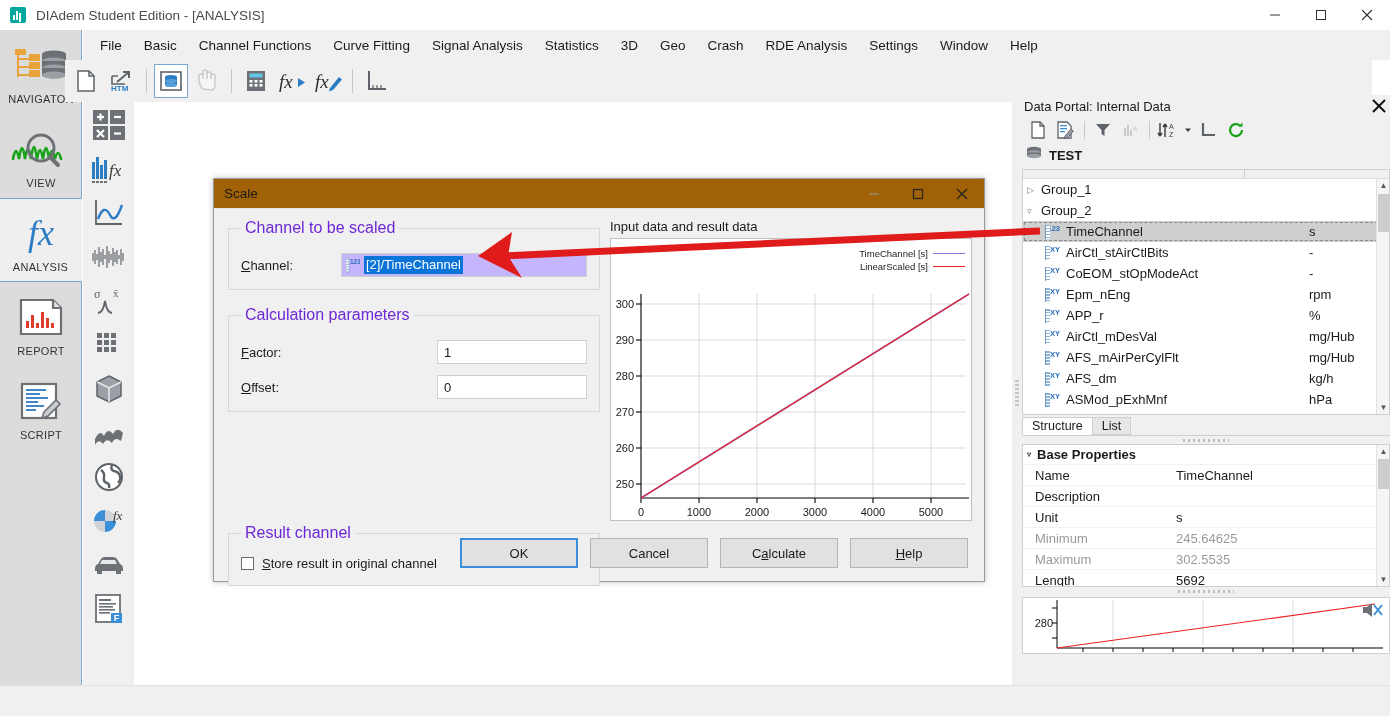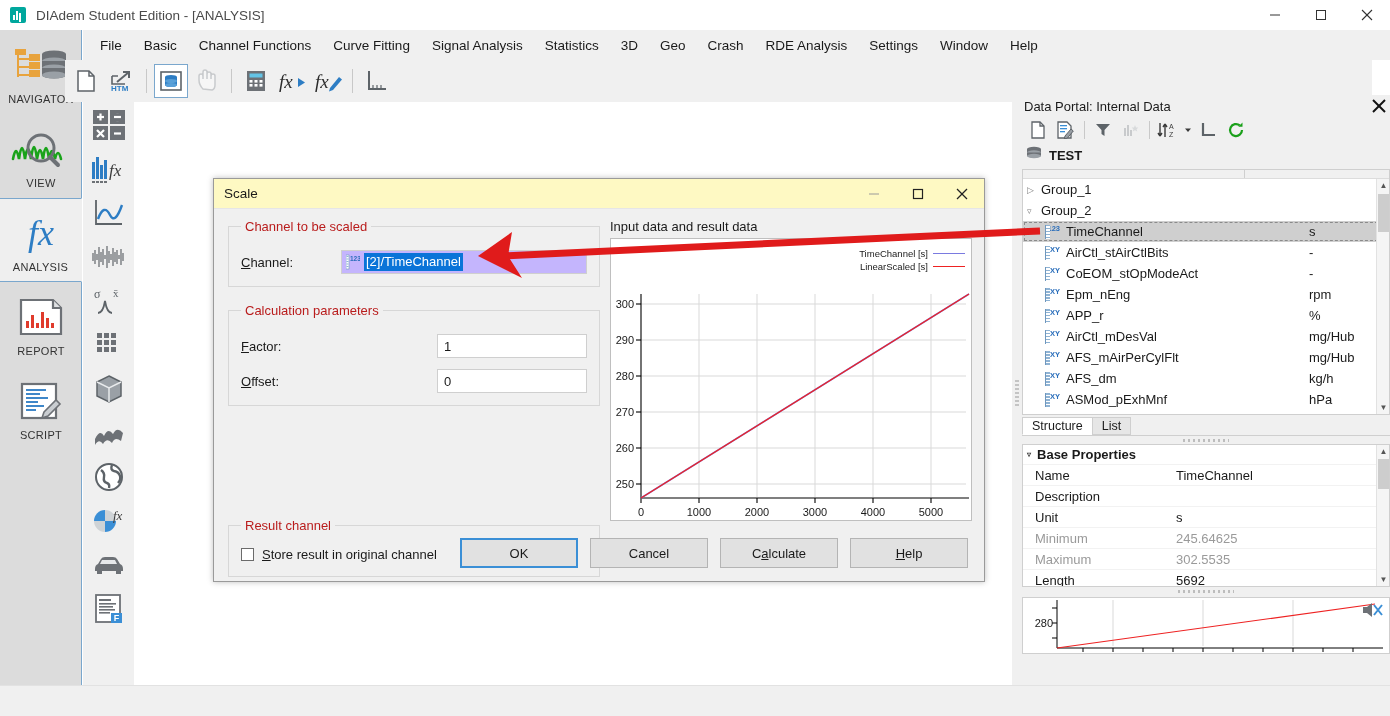--- a/index.html
+++ b/index.html
@@ -82,33 +82,33 @@
     position:absolute;left:0;top:685px;width:1390px;height:31px;background:#f0f0f0;
     border-top:1px solid #e2e2e2;
   }
 
   
   #dialog{
     position:absolute;left:213px;top:178px;width:772px;height:404px;
     background:#f0f0f0;border:1px solid #9a9a9a;box-shadow:0 0 6px rgba(0,0,0,.25);
   }
   #dlg-title{
-    height:30px;background:#fef9c3;display:flex;align-items:center;
+    height:30px;background:#a16207;display:flex;align-items:center;
     border-bottom:1px solid #e6e6e6;
   }
   #dlg-title .t{ margin-left:10px;font-size:13.5px;color:#1a1a1a; }
   #dlg-wins{ margin-left:auto;display:flex; }
   .dwbtn{ width:44px;height:29px;display:flex;align-items:center;justify-content:center;color:#333; }
   #dlg-body{ position:relative;height:373px;padding:12px 14px; }
 
   fieldset.grp{
     border:1px solid #d7d7d7;border-radius:0;margin:0;padding:8px 12px 12px 12px;
     background:#f0f0f0;
   }
-  fieldset.grp legend{ padding:0 4px;font-size:13px;color:#b91c1c; }
+  fieldset.grp legend{ padding:0 4px;font-size:16px;color:#6d28d9; }
 
   #left-col{ position:absolute;left:14px;top:10px;width:372px; }
   .row{ display:flex;align-items:center;margin-top:8px; }
   .row .lbl{ width:100px;font-size:13px; }
   .txtfield{
     flex:1;height:24px;background:#c4b5fd;border:1px solid #cfcfcf;
     display:flex;align-items:center;padding:0 4px;font-size:13px;
   }
   .numfield{
     width:150px;height:24px;background:#ffffff;border:1px solid #cfcfcf;

